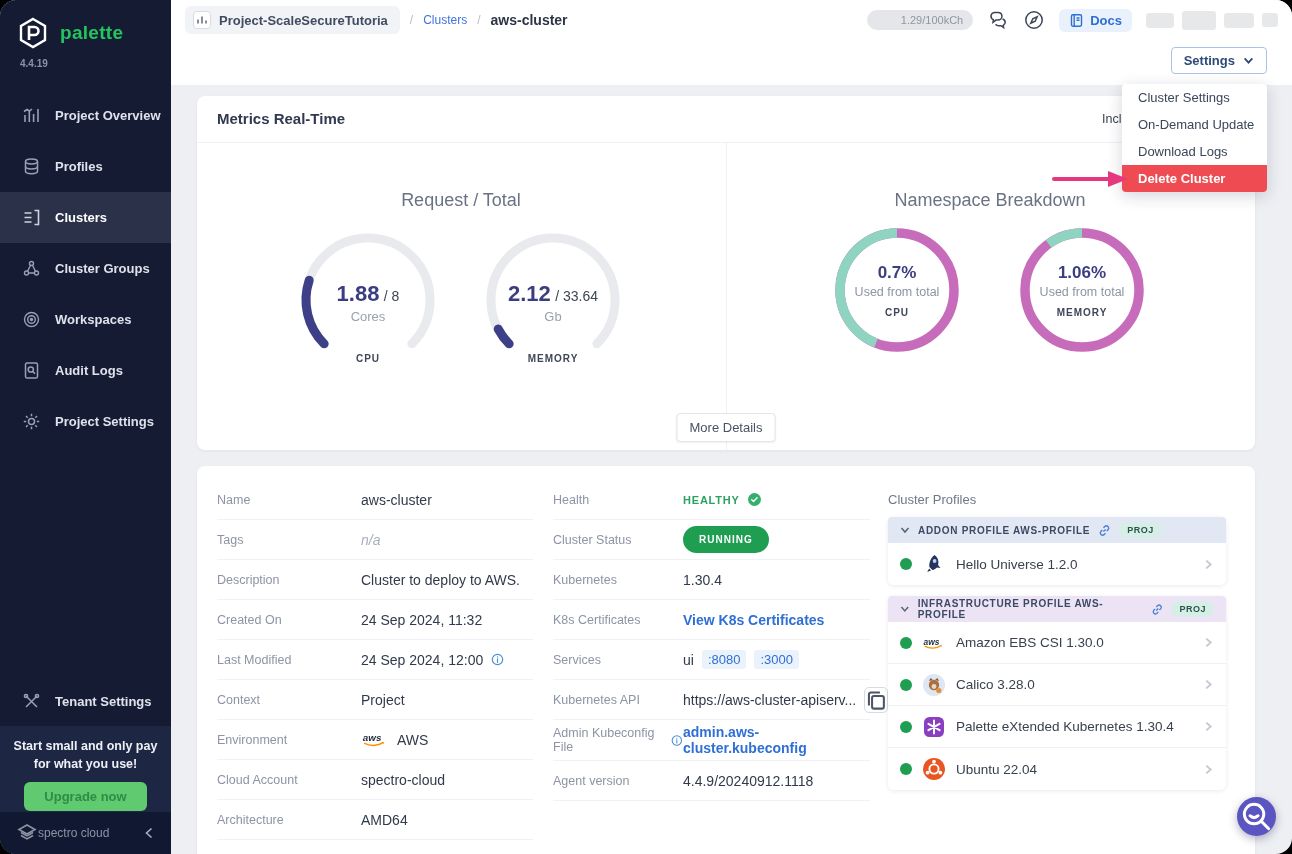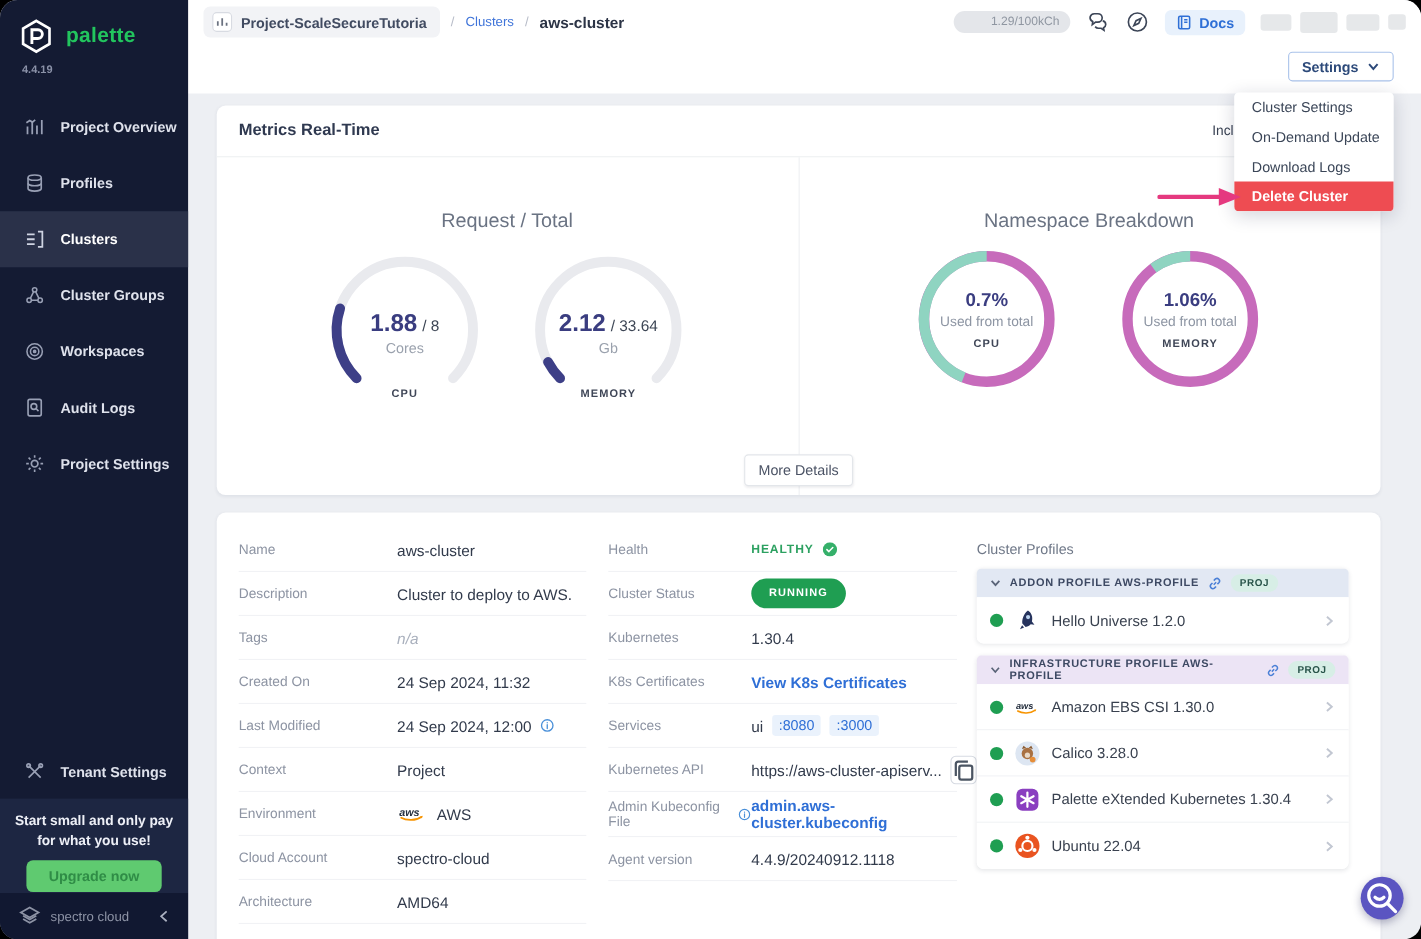--- a/index.html
+++ b/index.html
@@ -15,21 +15,21 @@
   .nav-item { display:flex; align-items:center; gap:14px; height:51px; padding-left:22px; color:#dfe2ec; cursor:pointer; }
   .nav-item .icon { width:19px; height:19px; color:#99a0b5; display:inline-flex; }
   .nav-item.active { background:#2a3149; color:#fff; }
   .nav-item.active .icon { color:#cfd4e2; }
   .nav-label { font-size:13px; font-weight:bold; }
   .tenant-row { position:absolute; top:676px; left:0; right:0; height:50px; display:flex; align-items:center; gap:14px; padding-left:22px; color:#dfe2ec; cursor:pointer; }
   .tenant-row .icon { width:19px; height:19px; color:#99a0b5; display:inline-flex; }
   .promo { position:absolute; top:726px; left:0; right:0; height:86px; background:#1d2642; text-align:center; padding-top:12px; }
   .promo-text { color:#eef0f7; font-size:12.5px; font-weight:bold; line-height:1.4; }
   .upgrade-btn { margin-top:9px; display:inline-block; background:#5fca70; color:#2f8c46; font-size:13px; font-weight:bold; border:none; border-radius:6px; padding:7px 20px; cursor:pointer; }
-  .side-foot { position:absolute; top:812px; left:0; right:0; height:42px; background:#111831; display:flex; align-items:center; padding:4px 16px; gap:8px; }
+  .side-foot { position:absolute; top:812px; left:0; right:0; height:42px; background:#111831; display:flex; align-items:center; padding:4px 16px; }
   .foot-brand { color:#8d93a5; font-size:12px; }
   .collapse { margin-left:auto; color:#aab0c0; width:12px; height:12px; display:inline-flex; cursor:pointer; }
 
   
   .topbar { position:absolute; left:171px; top:0; width:1121px; height:85px; background:#fff; z-index:4; }
   .crumbrow { position:absolute; left:14px; top:0; height:40px; display:flex; align-items:center; gap:10px; }
   .proj-pill { display:flex; align-items:center; gap:8px; background:#f2f3f6; border-radius:6px; padding:5px 12px 5px 8px; cursor:pointer; }
   .proj-pill .mini-ic { width:18px; height:18px; border:1px solid #d8dbe2; border-radius:4px; background:#fff; display:inline-flex; align-items:center; justify-content:center; color:#6b7280; }
   .proj-pill-text { font-size:13px; font-weight:bold; color:#414b61; }
   .crumb-sep { color:#b7bcc8; font-size:12px; }
@@ -355,32 +355,32 @@
         <div class="drow">
           <div class="dlabel">
             <span>Name</span>
           </div>
           <div class="dvalue">
             <span>aws-cluster</span>
           </div>
         </div>
         <div class="drow">
           <div class="dlabel">
+            <span>Tags</span>
+          </div>
+          <div class="dvalue">
+            <span class="muted">n/a</span>
+          </div>
+        </div>
+        <div class="drow">
+          <div class="dlabel">
             <span>Description</span>
           </div>
           <div class="dvalue">
             <span>Cluster to deploy to AWS.</span>
-          </div>
-        </div>
-        <div class="drow">
-          <div class="dlabel">
-            <span>Tags</span>
-          </div>
-          <div class="dvalue">
-            <span class="muted">n/a</span>
           </div>
         </div>
         <div class="drow">
           <div class="dlabel">
             <span>Created On</span>
           </div>
           <div class="dvalue">
             <span>24 Sep 2024, 11:32</span>
           </div>
         </div>

